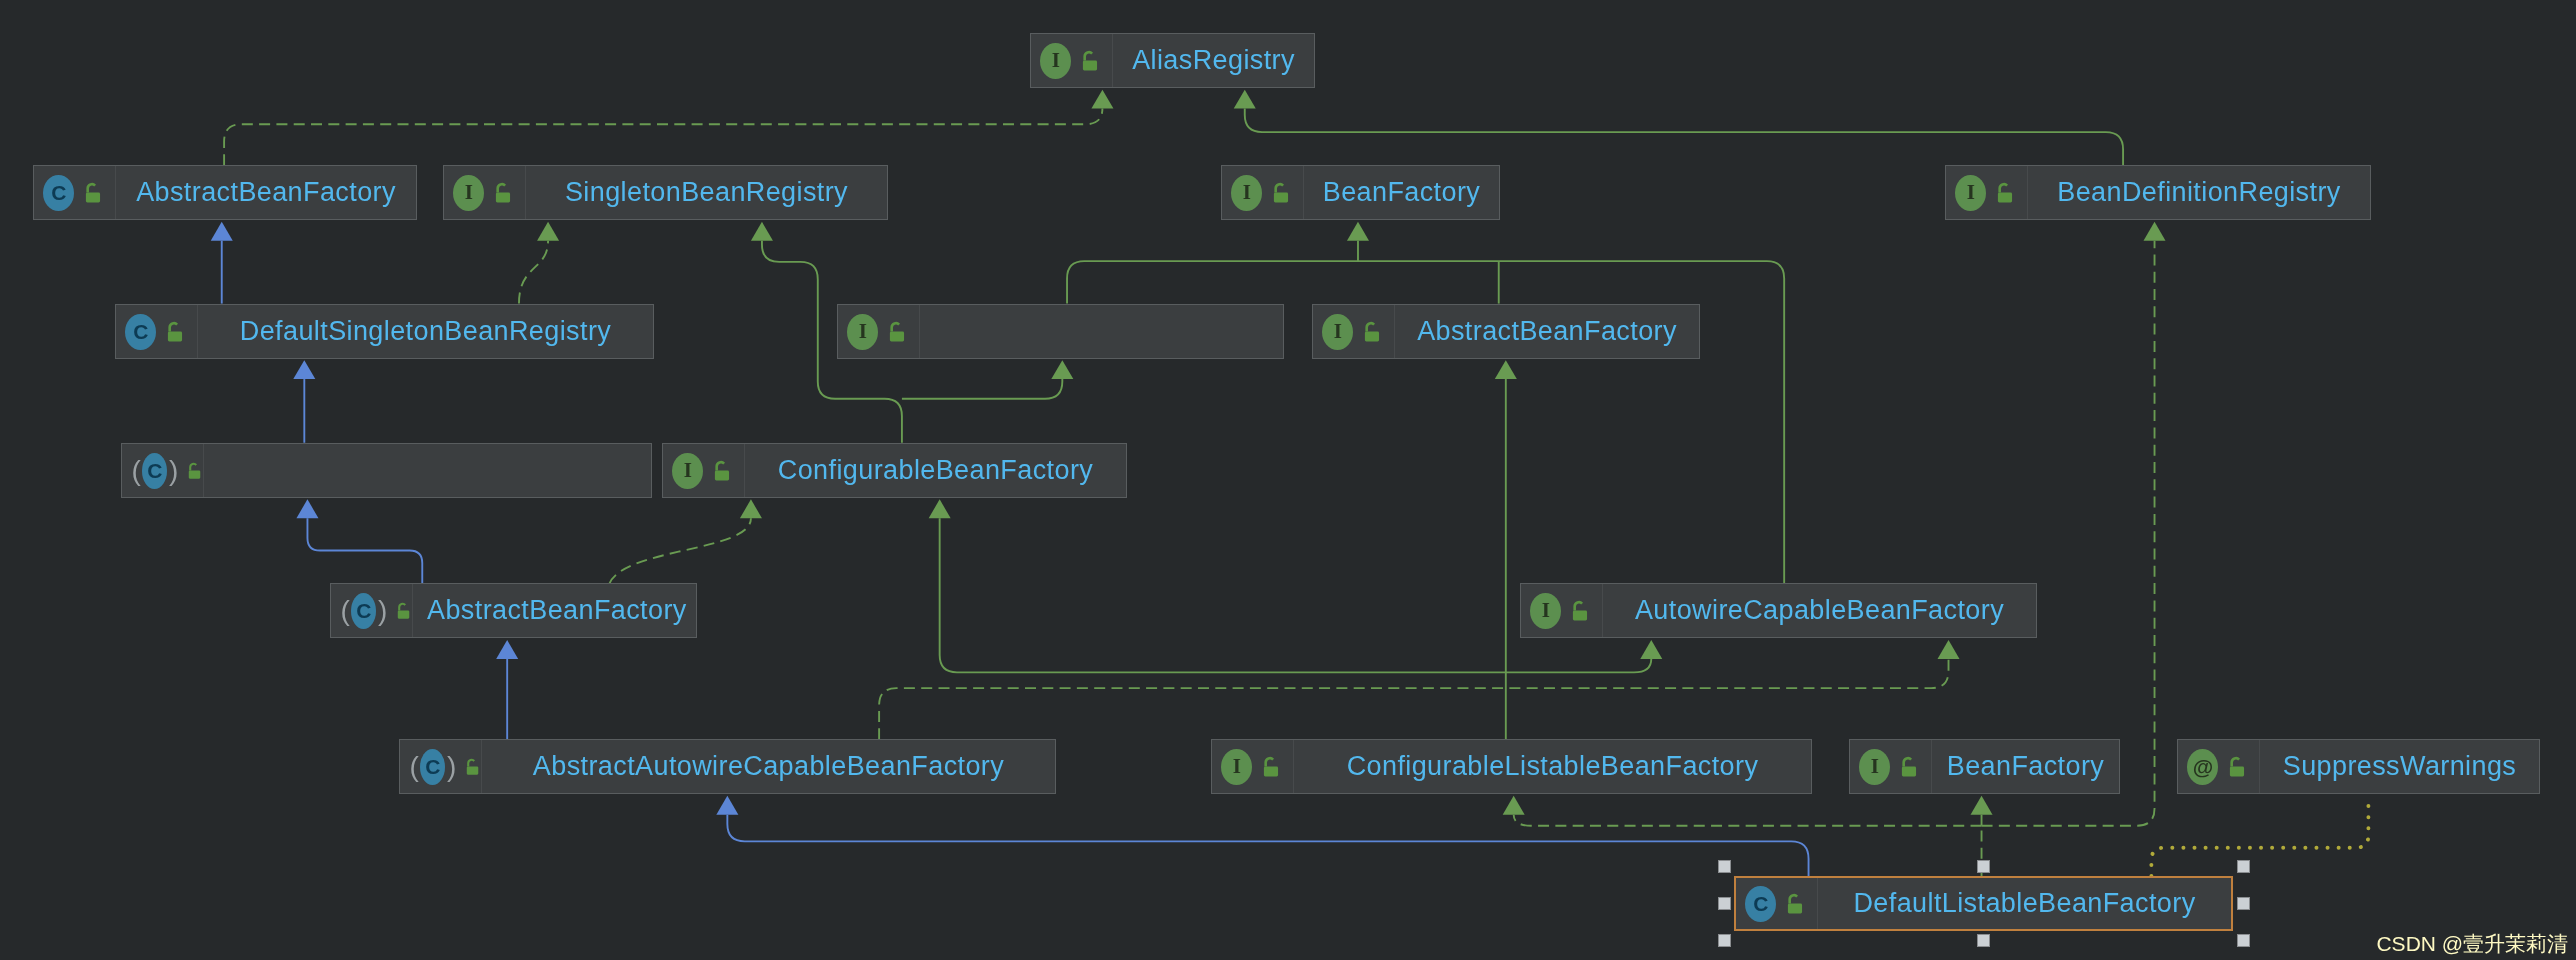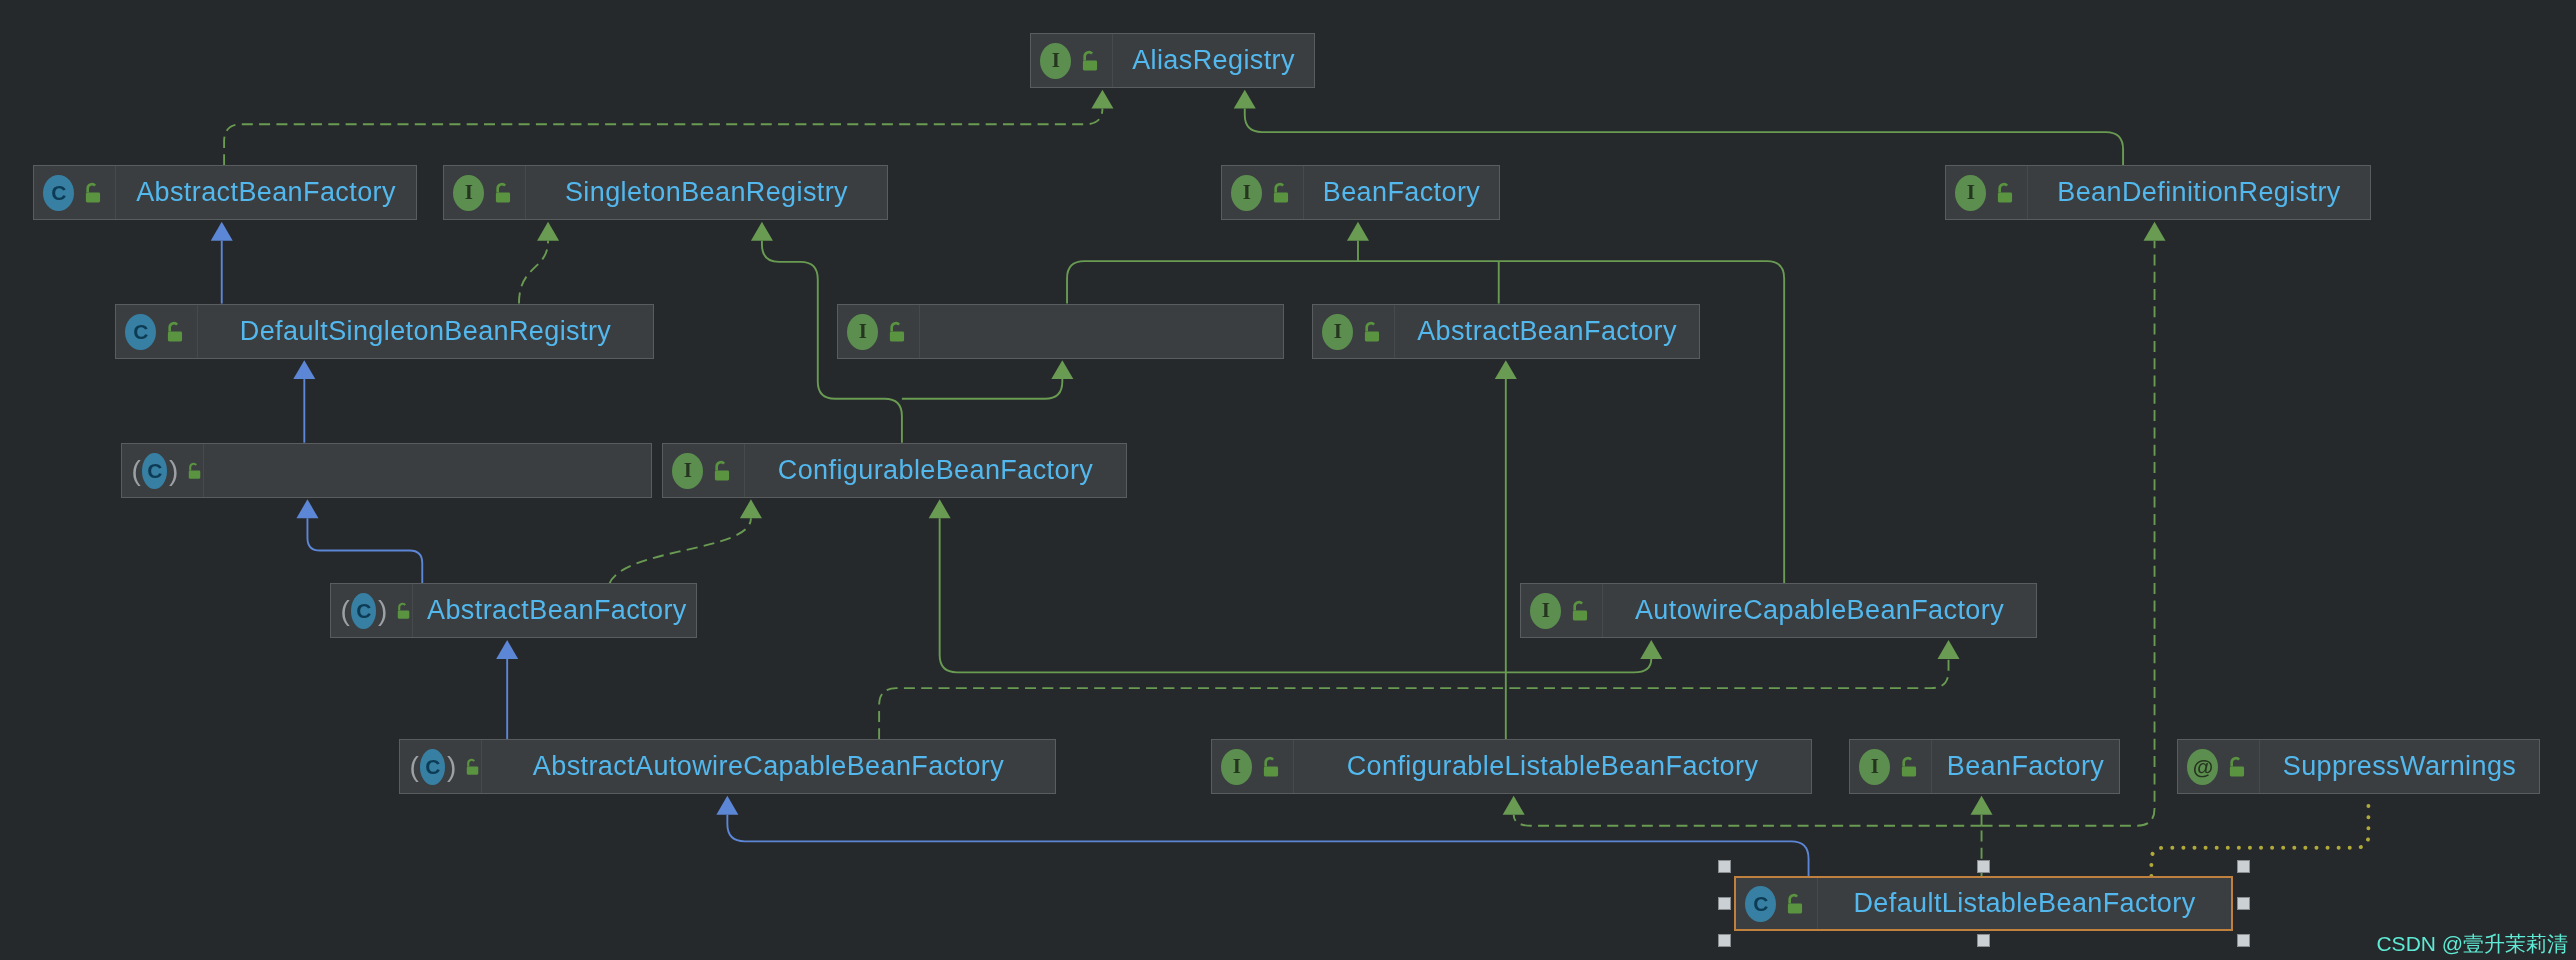--- a/index.html
+++ b/index.html
@@ -25,21 +25,21 @@
   .circle.cls{background:#3780a4;color:#0d3b54;}
   .circle.iface{font-family:"Liberation Serif",serif;}
   .paren{color:#9ba1a4;font-size:28px;font-weight:normal;line-height:31px;}
   .paren.l{margin-right:1.6px;}
   .paren.r{margin-left:1.6px;}
   .lockicon{margin-left:5.5px;}
   .lbl{flex:1;text-align:center;color:#52b8ee;font-size:27px;white-space:nowrap;
        padding:0 14px;letter-spacing:0.4px;}
   .handle{position:absolute;width:12.6px;height:12.6px;background:#cbd0d4;border:0.8px solid #8a8d90;
           box-sizing:border-box;z-index:3;}
-  #watermark{position:absolute;right:7.9px;bottom:3.1px;color:#5eead4;font-size:21px;z-index:4;}
+  #watermark{position:absolute;right:7.9px;bottom:3.1px;color:#fef9c3;font-size:21px;z-index:4;}
 </style>
 </head>
 <body>
 
 <div id="canvas">
 
   <svg id="edges" width="2576" height="961" viewBox="0 0 3276 1222">
 
     <g>
       <path class="edge blue" d="M282 386 L282 306"></path>

